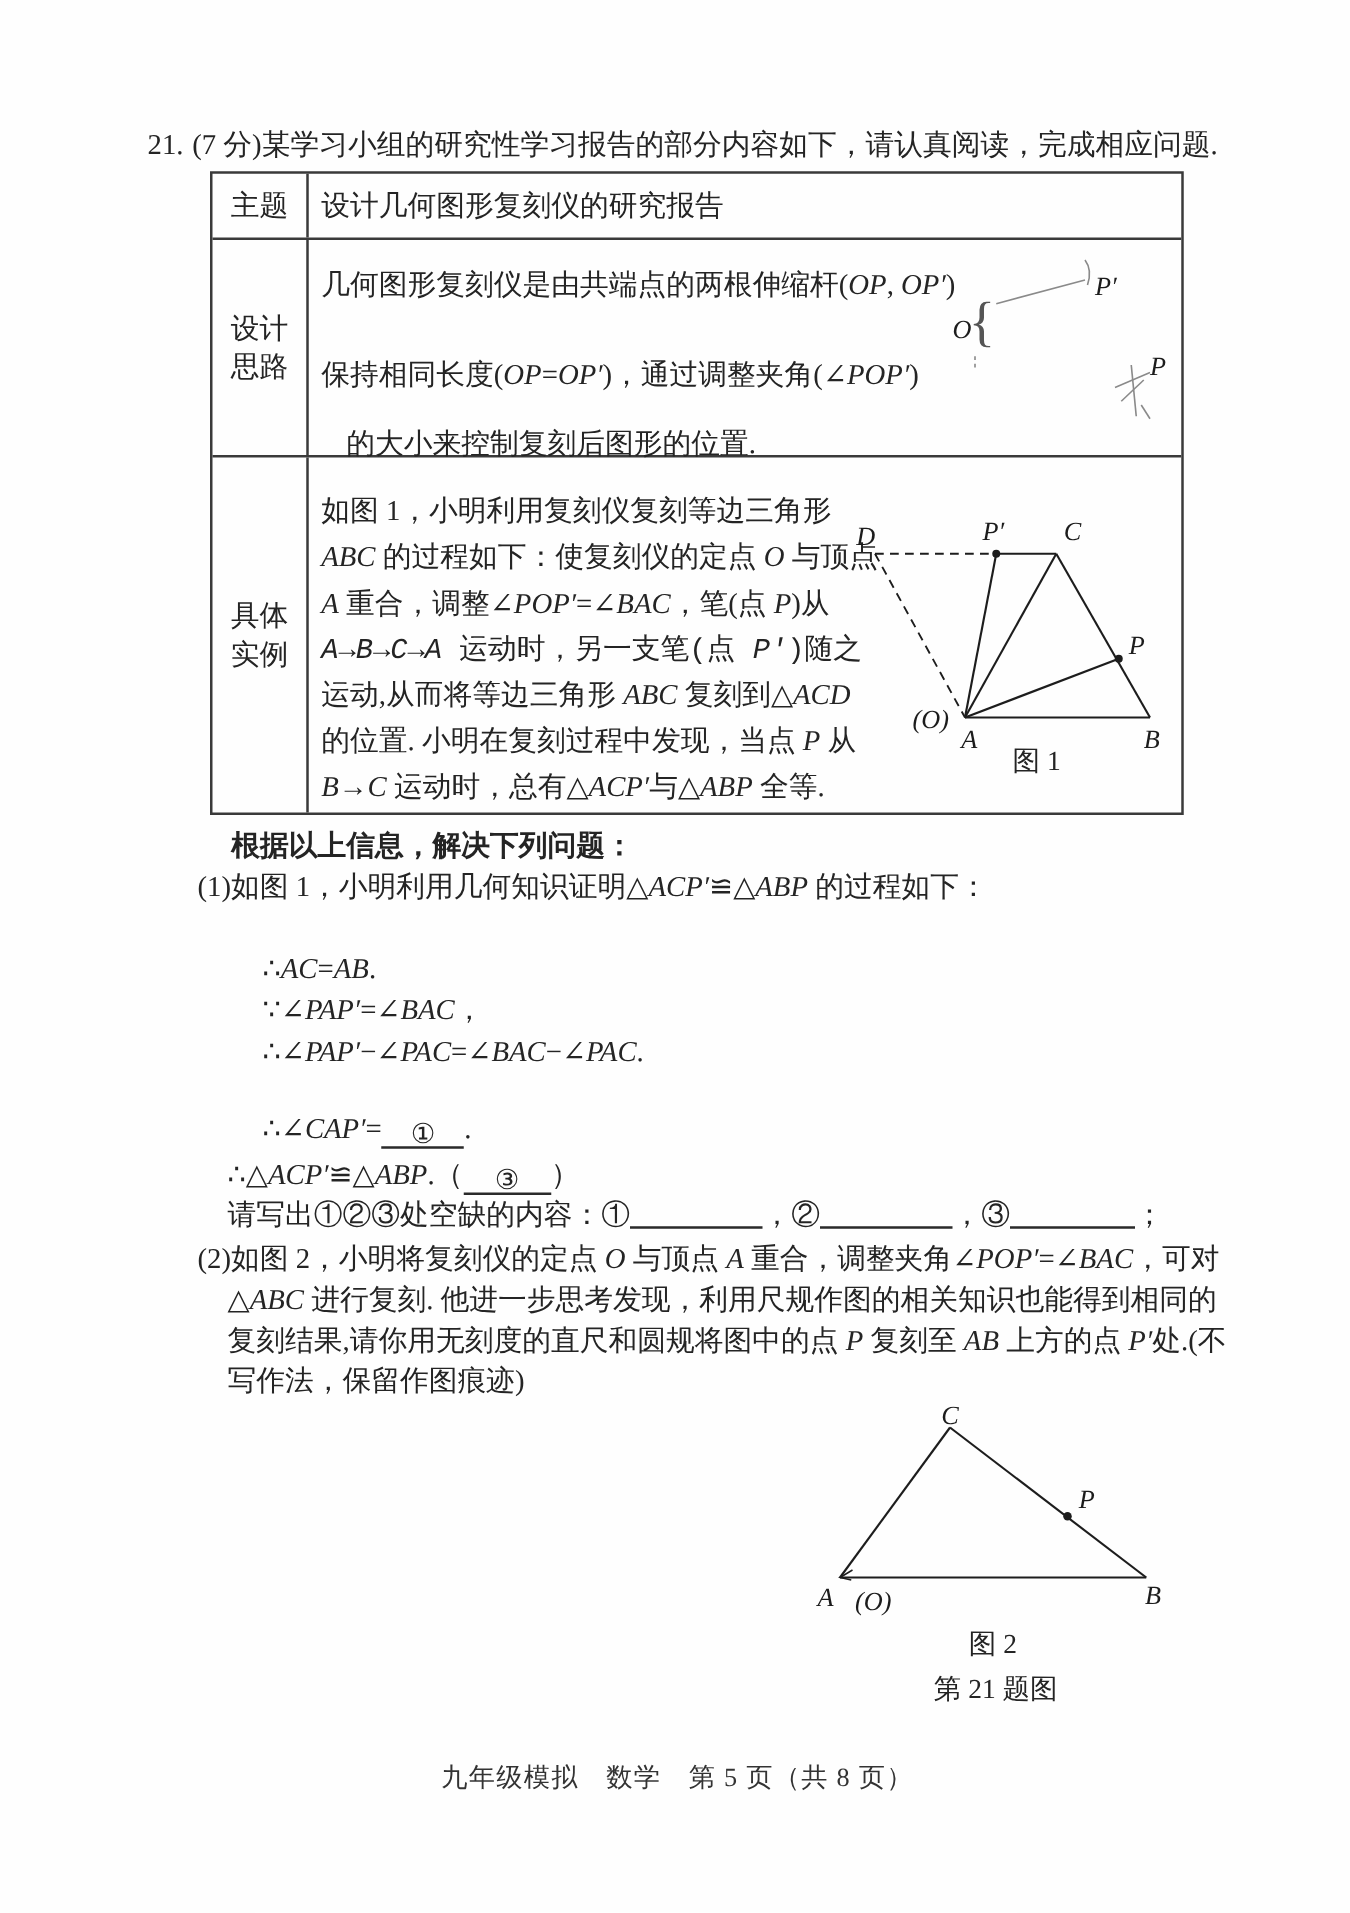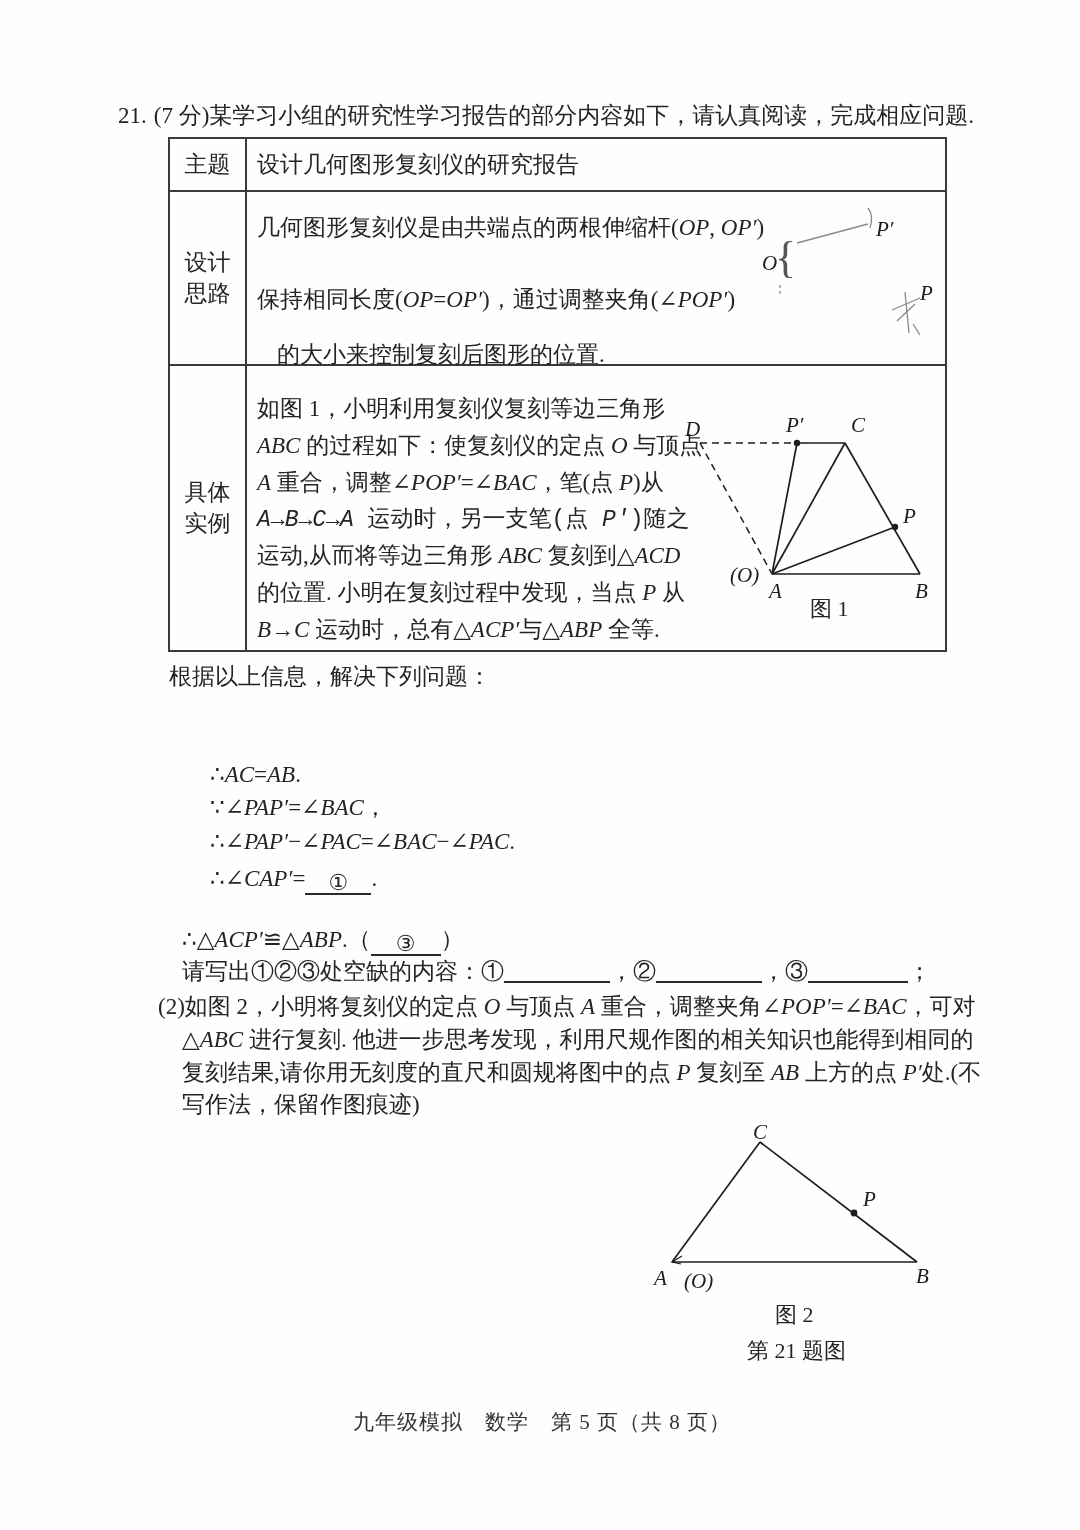--- a/index.html
+++ b/index.html
@@ -107,26 +107,27 @@
           <text x="55" y="190" class="fig-label">(O)</text>
           <text x="94" y="206" class="fig-label">A</text>
           <text x="240" y="206" class="fig-label">B</text>
           <text x="228" y="131" class="fig-label">P</text>
         </svg>
         <div class="figcap" style="left:563px;top:228px;">图 1</div>
       </div>
     </div>
   </div>
 
-  <div class="bl" style="left:169px;top:661px;">根据以上信息，解决下列问题：</div>
+  <div class="bl" style="left:185px;top:661px;font-weight:bold;">根据以上信息，解决下列问题：</div>
+  <div class="bl im" style="left:158px;top:694px;">(1)如图 1，小明利用几何知识证明△<i>ACP′</i>≌△<i>ABP</i> 的过程如下：</div>
   <div class="bl im" style="left:210px;top:759px;">∴<i>AC</i>=<i>AB</i>.</div>
   <div class="bl im" style="left:210px;top:792px;">∵∠<i>PAP′</i>=∠<i>BAC</i>，</div>
   <div class="bl im" style="left:210px;top:826px;">∴∠<i>PAP′</i>−∠<i>PAC</i>=∠<i>BAC</i>−∠<i>PAC</i>.</div>
 
-  <div class="bl" style="left:210px;top:863px;">
+  <div class="bl" style="left:210px;top:887px;">
     <span class="im">∴∠<i>CAP′</i>=</span><span class="blank" style="width:66px;">①</span><span>.</span>
   </div>
   <div class="bl" style="left:182px;top:924px;">
     <span class="im">∴△<i>ACP′</i>≌△<i>ABP</i>.</span><span>（</span><span class="blank" style="width:70px;">③</span><span>）</span>
   </div>
   <div class="bl" style="left:182px;top:956px;">
     <span>请写出①②③处空缺的内容：①</span><span class="blank" style="width:106px;"></span><span>，②</span><span class="blank" style="width:106px;"></span><span>，③</span><span class="blank" style="width:100px;"></span><span>；</span>
   </div>
 
   <div class="bl im" style="left:158px;top:991px;">(2)如图 2，小明将复刻仪的定点 <i>O</i> 与顶点 <i>A</i> 重合，调整夹角∠<i>POP′</i>=∠<i>BAC</i>，可对</div>

